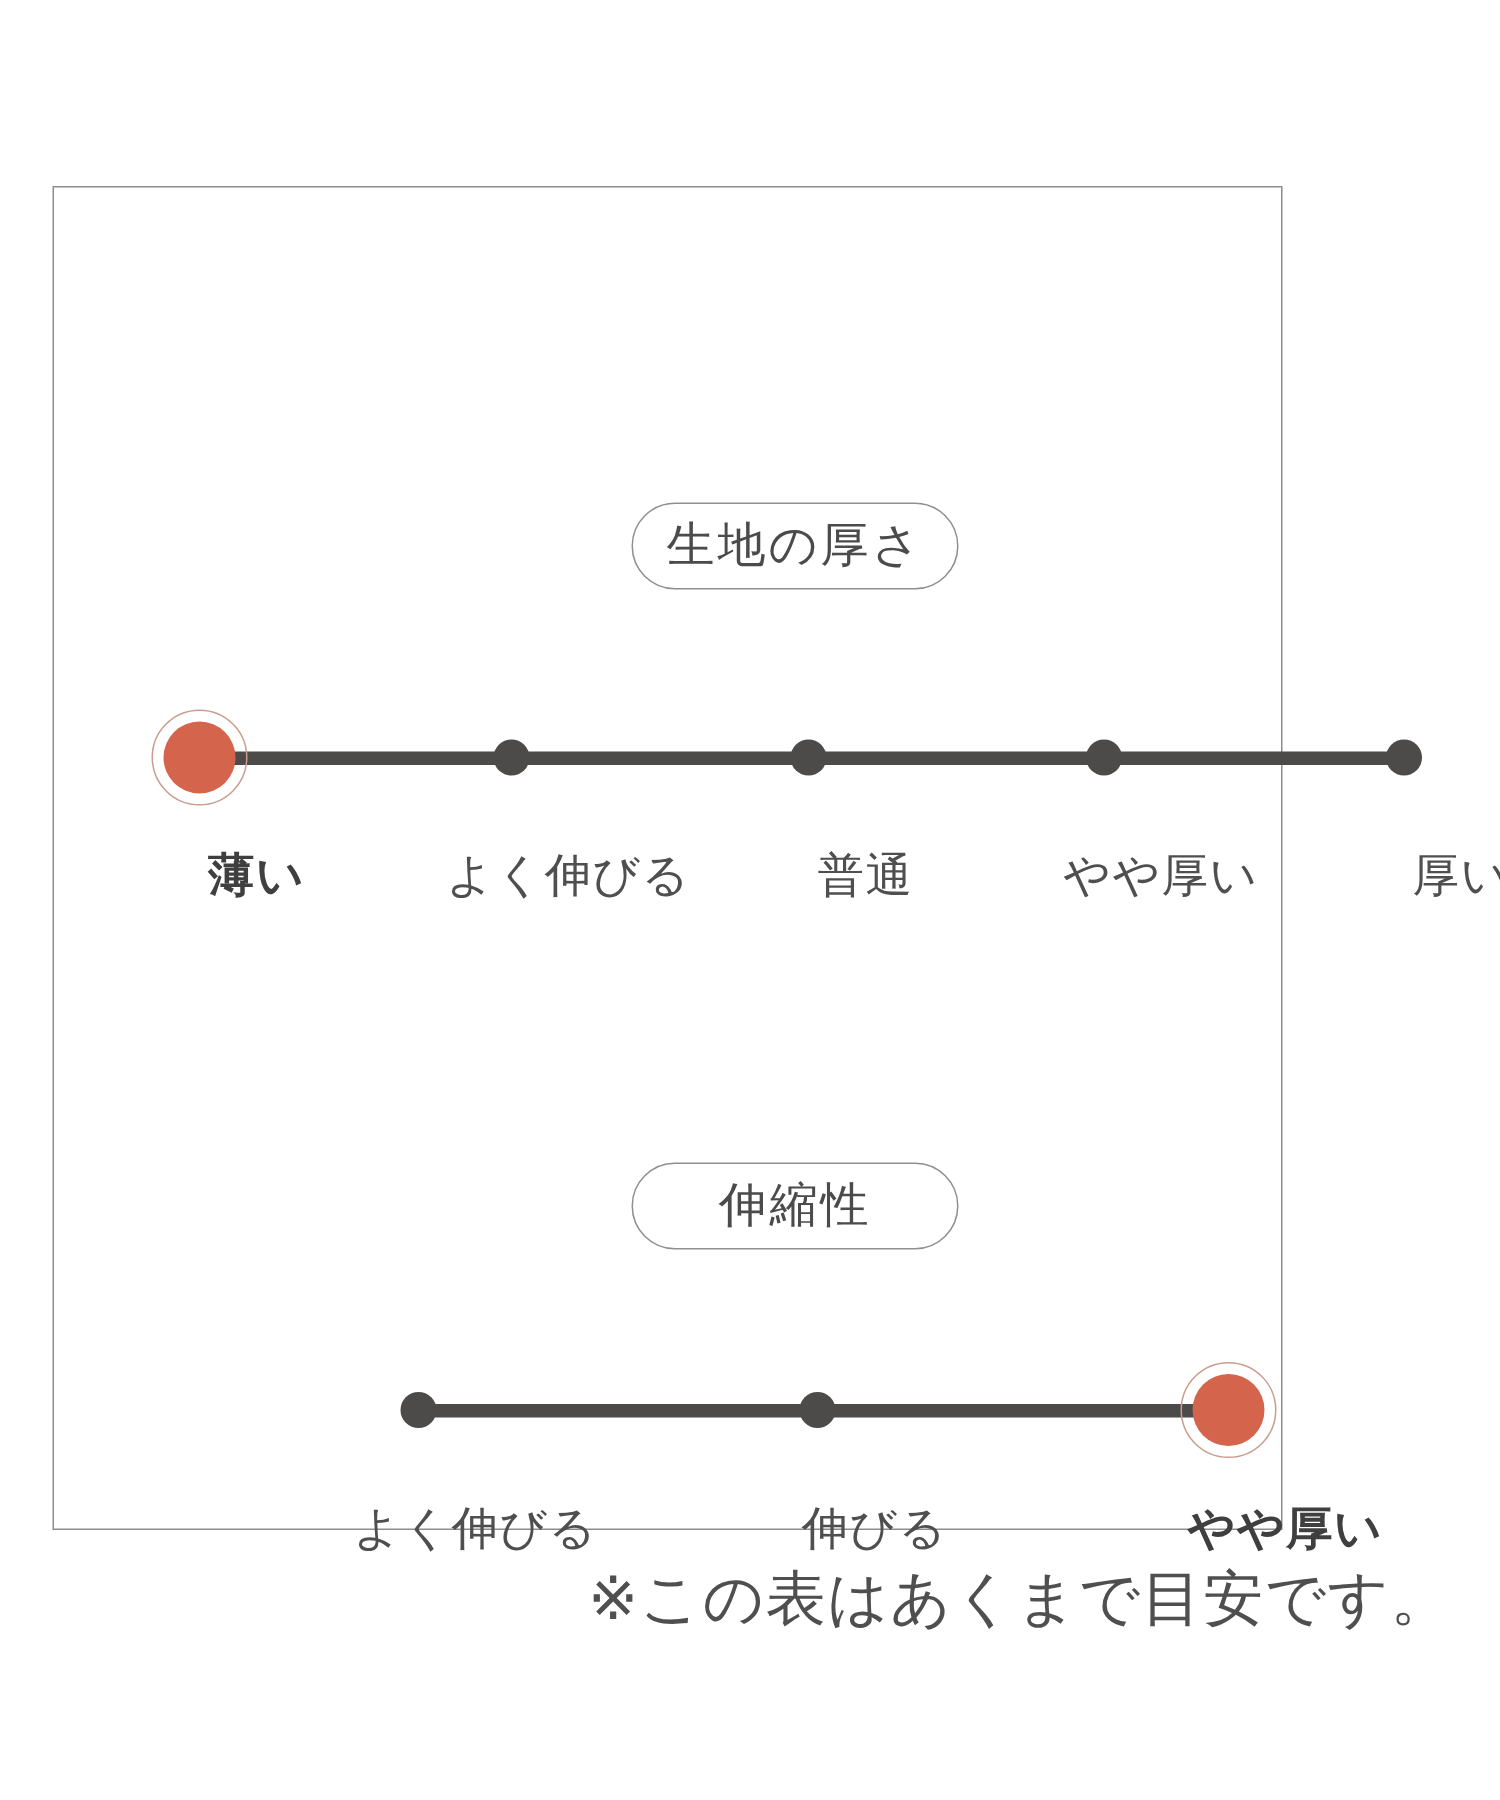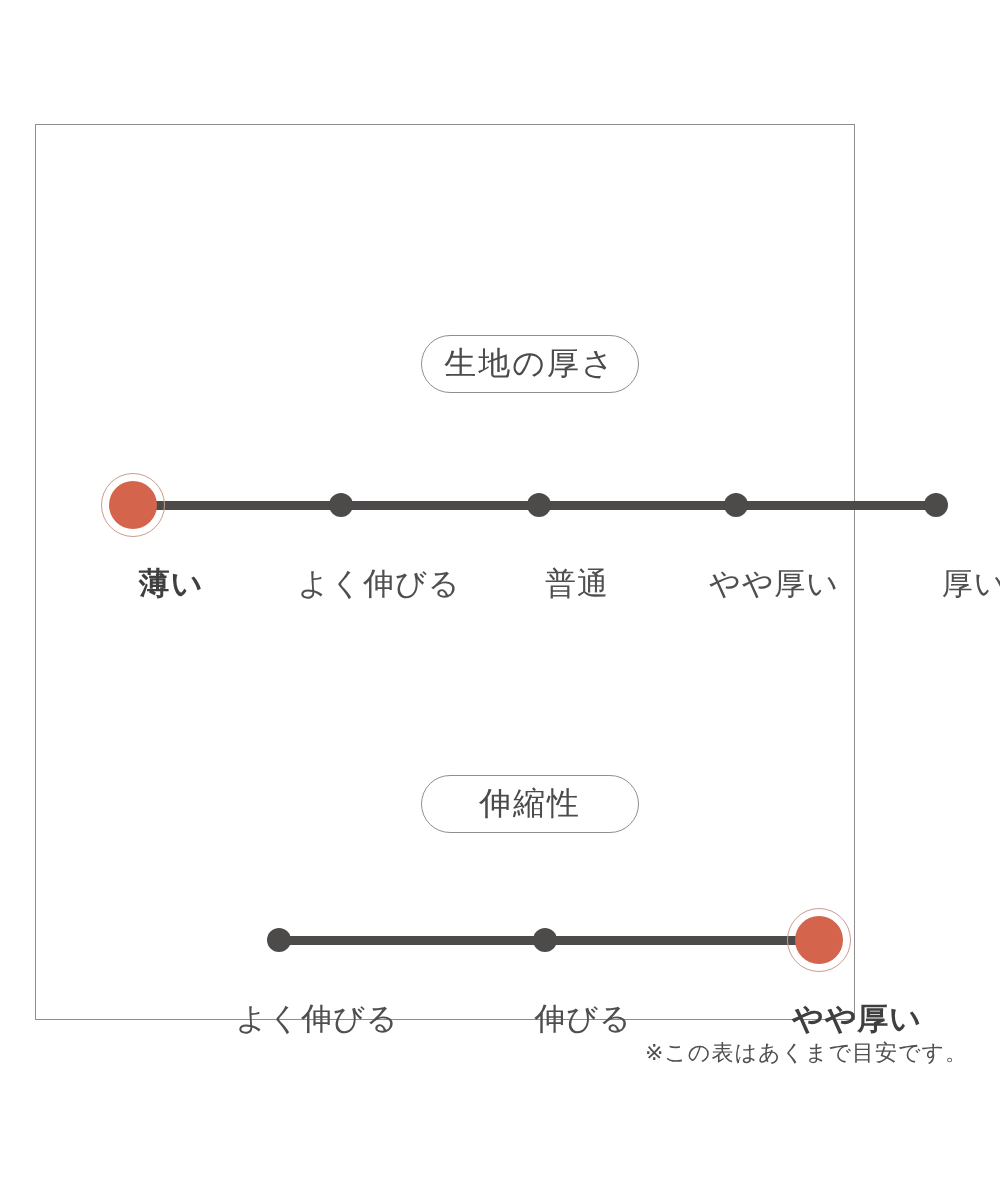--- a/index.html
+++ b/index.html
@@ -124,21 +124,21 @@
   .node.selected .node-label {
     font-weight: bold;
     color: #3f3f3f;
   }
 
   
   #footnote {
     position: absolute;
     right: 32px;
     top: 1038px;
-    font-size: 22px;
+    font-size: 40px;
     color: #4f4f4f;
     letter-spacing: 1px;
     white-space: nowrap;
   }
 </style>
 </head>
 <body>
 
 <div id="canvas">
 

